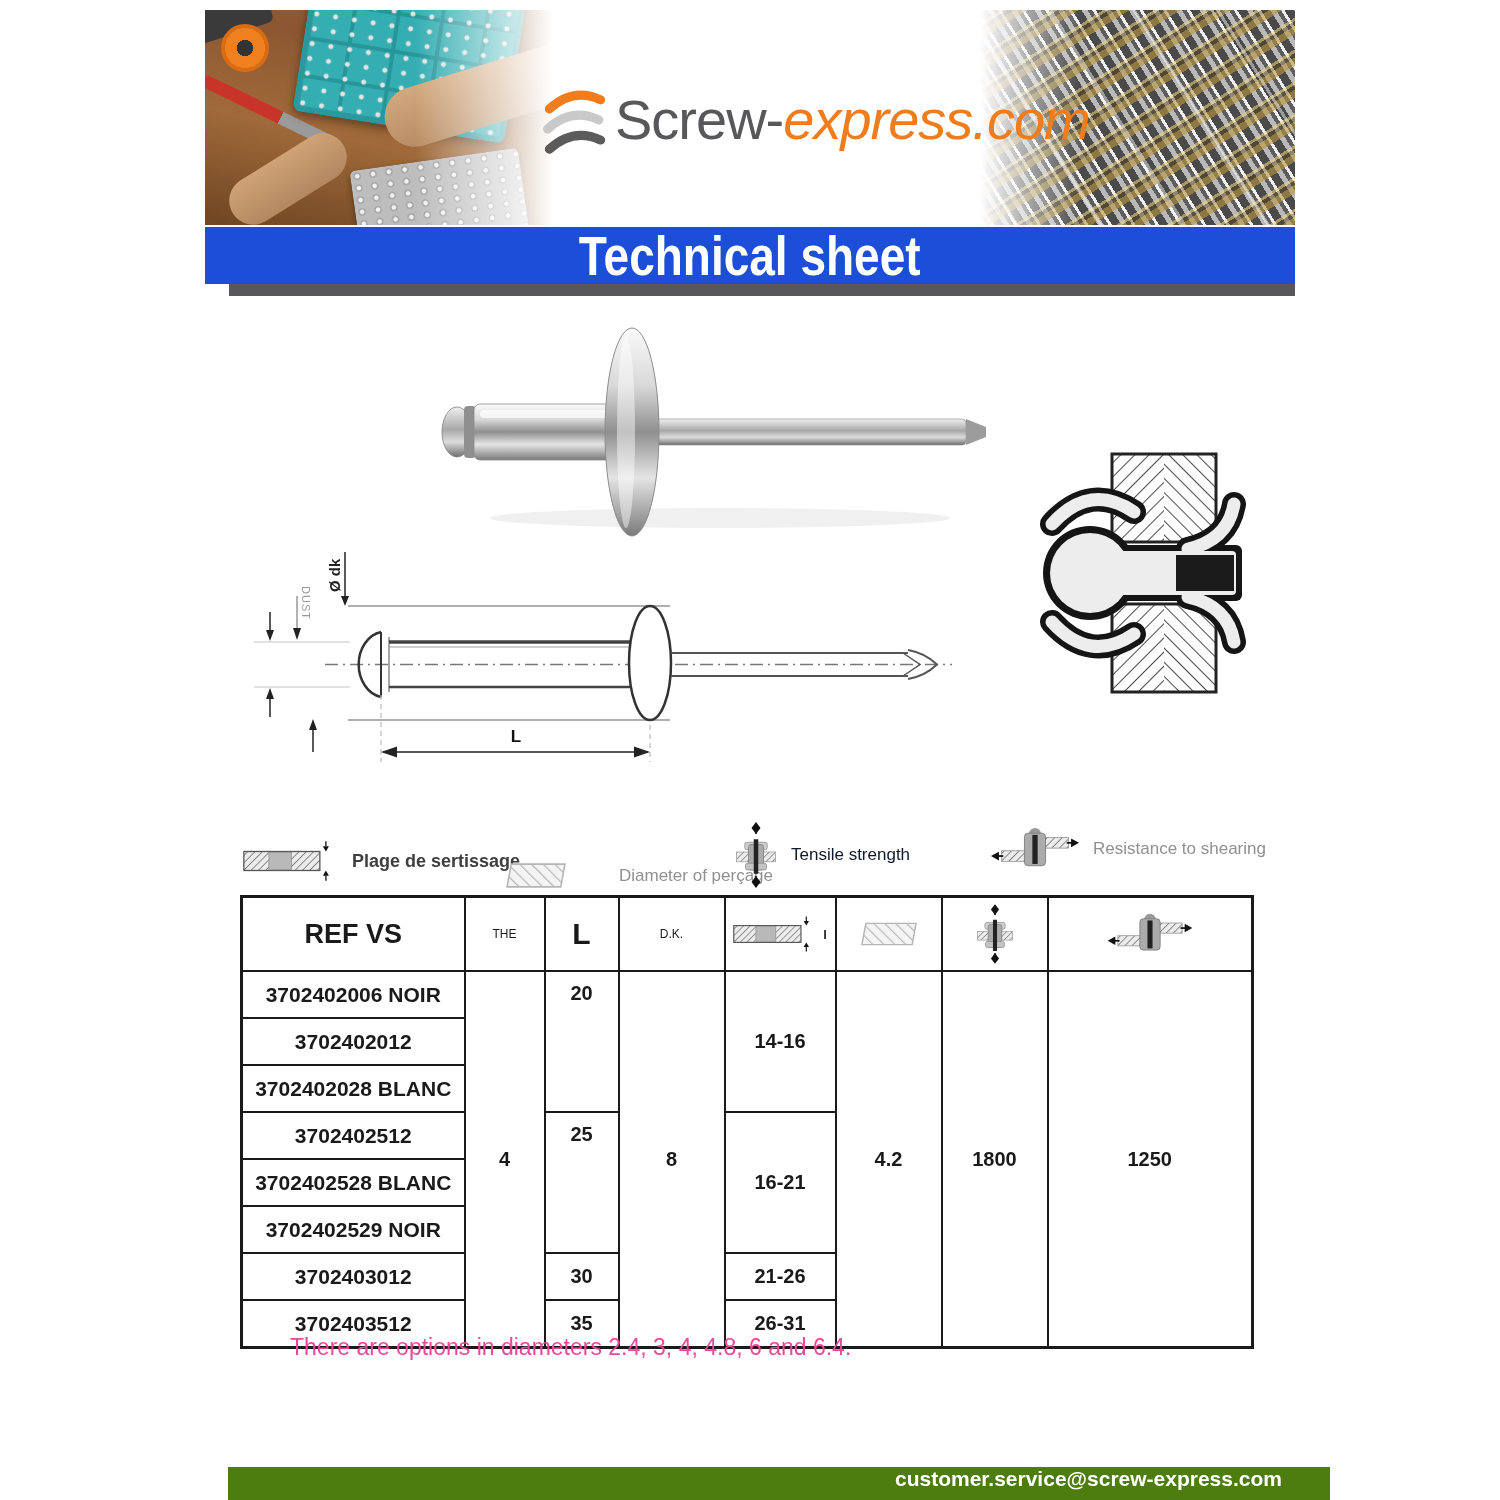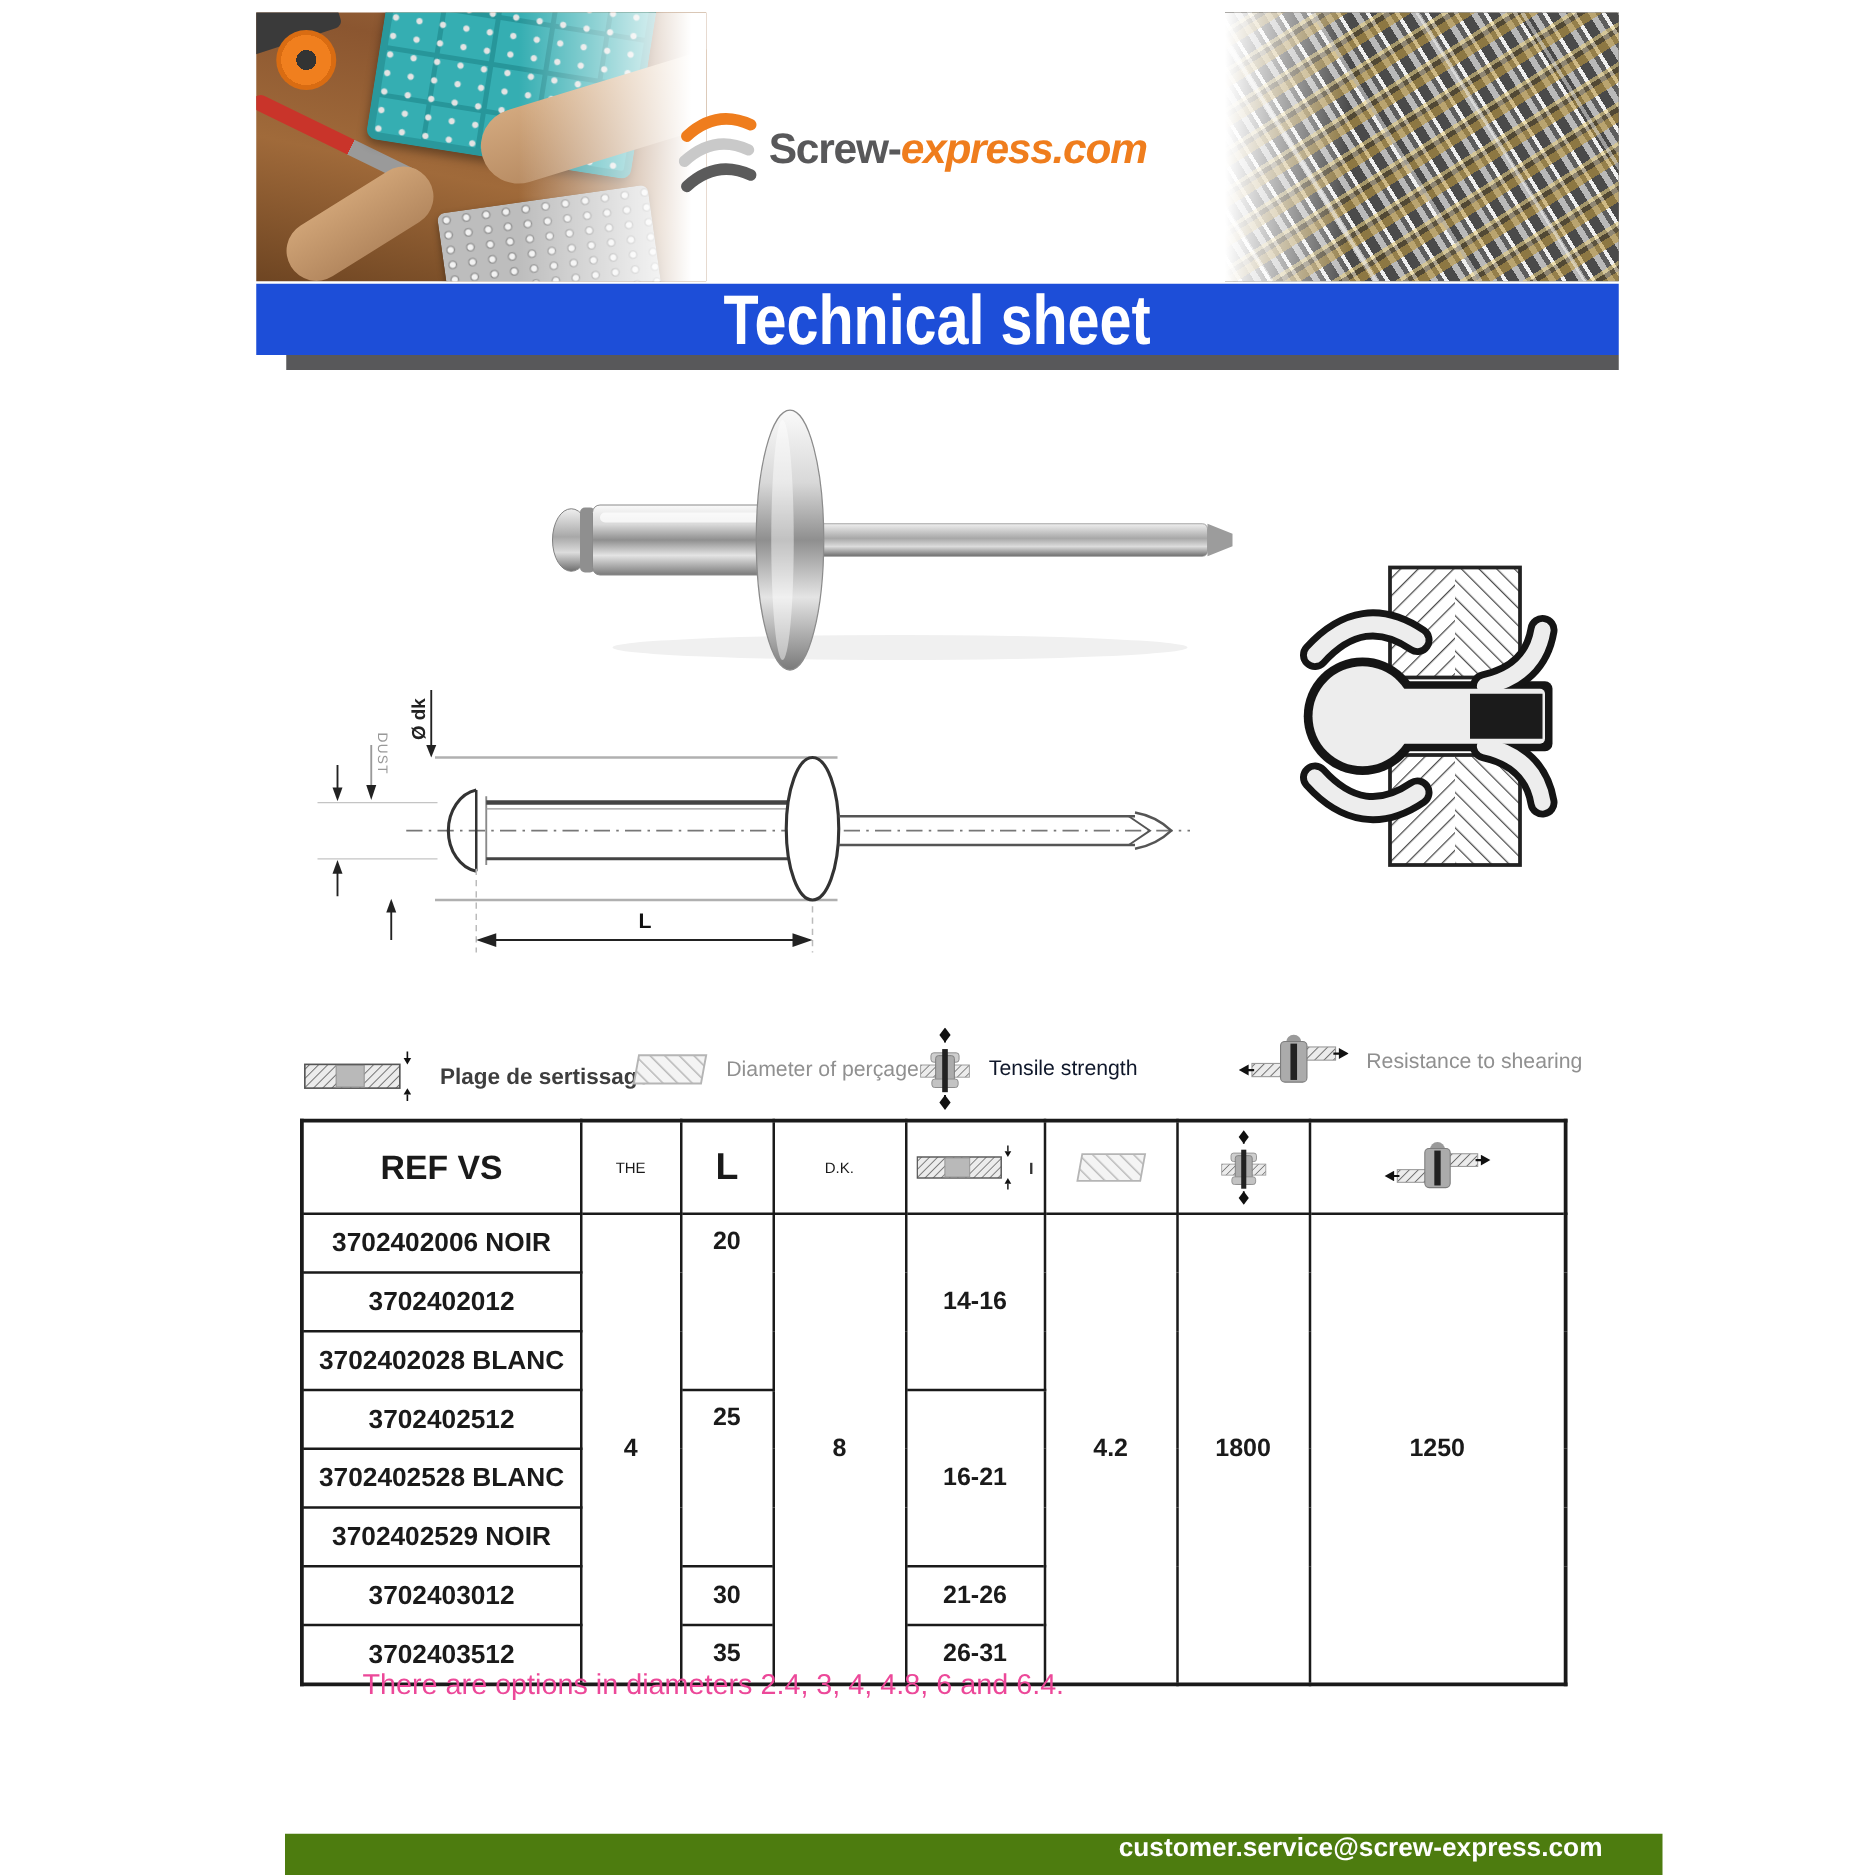--- a/index.html
+++ b/index.html
@@ -41,42 +41,42 @@
   .screws-b{position:absolute;inset:0;opacity:.8;
       background:repeating-linear-gradient(-32deg,rgba(186,150,62,.75) 0 7px,rgba(90,70,25,.55) 7px 11px,rgba(235,210,130,.7) 11px 14px,rgba(0,0,0,0) 14px 27px);}
   .screws-c{position:absolute;inset:0;
       background:repeating-linear-gradient(58deg,rgba(0,0,0,0) 0 30px,rgba(255,255,255,.45) 30px 33px,rgba(0,0,0,0) 33px 71px);}
   .hero-right-fade{position:absolute;left:0;top:0;bottom:0;width:100px;
       background:linear-gradient(to right,#fff,rgba(255,255,255,0));}
 
   
   .logo{position:absolute;left:338px;top:72px;display:flex;align-items:center;}
   .logo-swoosh{width:64px;height:74px;margin-right:8px;}
-  .logo-text{font-size:34px;font-weight:bold;letter-spacing:-1px;white-space:nowrap;text-align:right;}
+  .logo-text{font-size:56px;font-weight:normal;letter-spacing:-1px;white-space:nowrap;text-align:right;}
   .logo-primary{color:#58585a;}
   .logo-secondary{color:#ef7d1d;font-style:italic;}
 
   
   .banner{position:absolute;left:0;top:227px;width:1090px;height:57px;background:#1d4ed8;
           display:flex;align-items:center;justify-content:center;}
   .banner-title{color:#fff;font-weight:bold;font-size:50px;letter-spacing:0;
           transform:scale(.92,1.12);transform-origin:center;}
   .banner-shadow{position:absolute;left:24px;top:284px;width:1066px;height:12px;background:#58585a;}
 
   
   .photo-svg{position:absolute;left:225px;top:318px;}
   .drawing-svg{position:absolute;left:35px;top:500px;}
   .cross-svg{position:absolute;left:833px;top:452px;}
 
   
   .legend{position:absolute;left:38px;top:818px;width:1030px;height:70px;}
   .legend-item{position:absolute;display:flex;align-items:center;}
   .legend-label{font-size:17px;margin-left:14px;white-space:nowrap;}
   .lg-0{left:0;top:22px;}   .lg-0 .legend-label{color:#3e3e3e;font-weight:bold;font-size:18px;}
-  .lg-1{left:262px;top:24px;} .lg-1 .legend-label{color:#909090;}
+  .lg-1{left:262px;top:44px;gap:38px;} .lg-1 .legend-label{color:#909090;}
   .lg-2{left:492px;top:4px;}  .lg-2 .legend-label{color:#0f172a;}
   .lg-3{left:748px;top:8px;} .lg-3 .legend-label{color:#909090;}
 
   
   .spec-table{position:absolute;left:35px;top:895px;border-collapse:collapse;table-layout:fixed;
           width:1011px;}
   .spec-table td,.spec-table th{border:2px solid #1a1a1a;text-align:center;vertical-align:middle;
           padding:0;overflow:hidden;}
   .spec-table{border:3px solid #1a1a1a;}
   .spec-table thead th{height:72px;}

